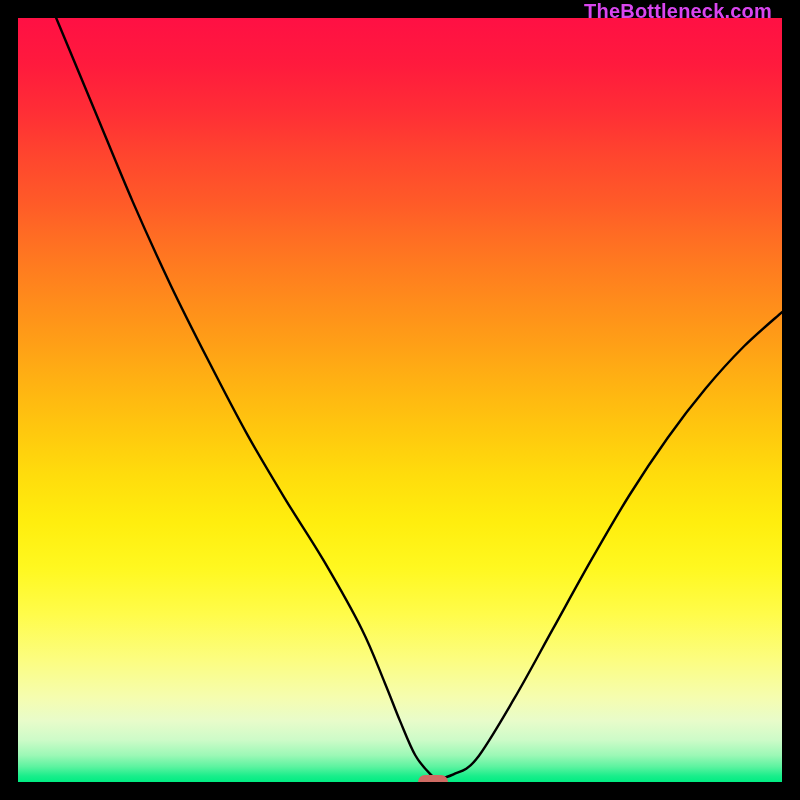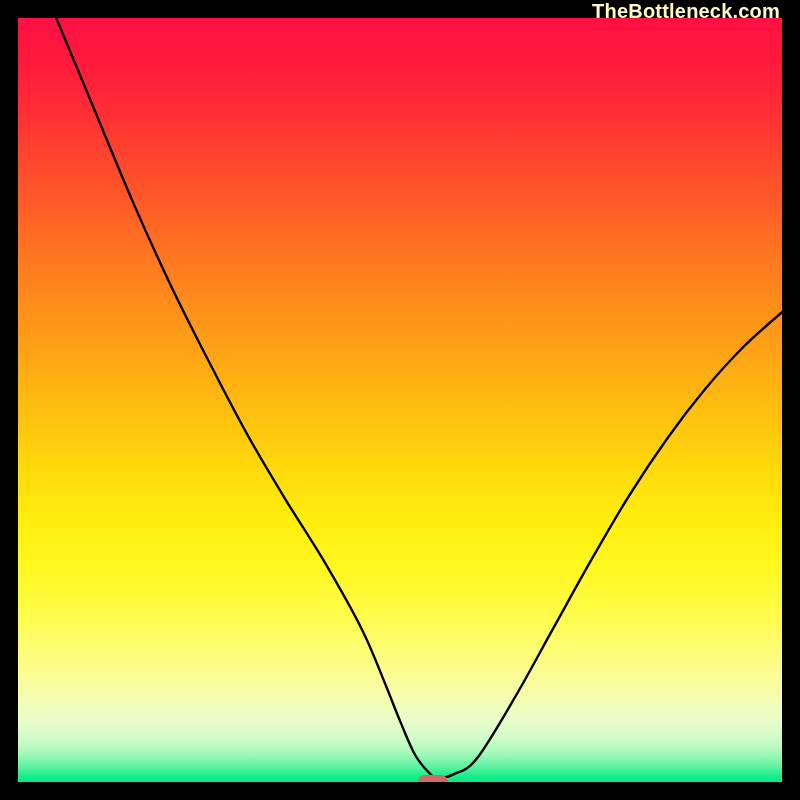--- a/index.html
+++ b/index.html
@@ -64,25 +64,25 @@
     pointer-events: none;
   }
   .marker {
     position: absolute;
     background: #cf6b63;
     border-radius: 7px;
   }
   .watermark {
     position: absolute;
     top: 0px;
-    right: 20px;
+    right: 28px;
     font-family: Arial, Helvetica, sans-serif;
     font-size: 20px;
     font-weight: 600;
-    color: #fef9c3;
+    color: #d946ef;
     letter-spacing: 0.2px;
     margin-left: 24px;
   }
 </style>
 </head>
 <body>
 
 <div class="chart-container">
   <div class="watermark">TheBottleneck.com</div>
   <div class="plot-area">

